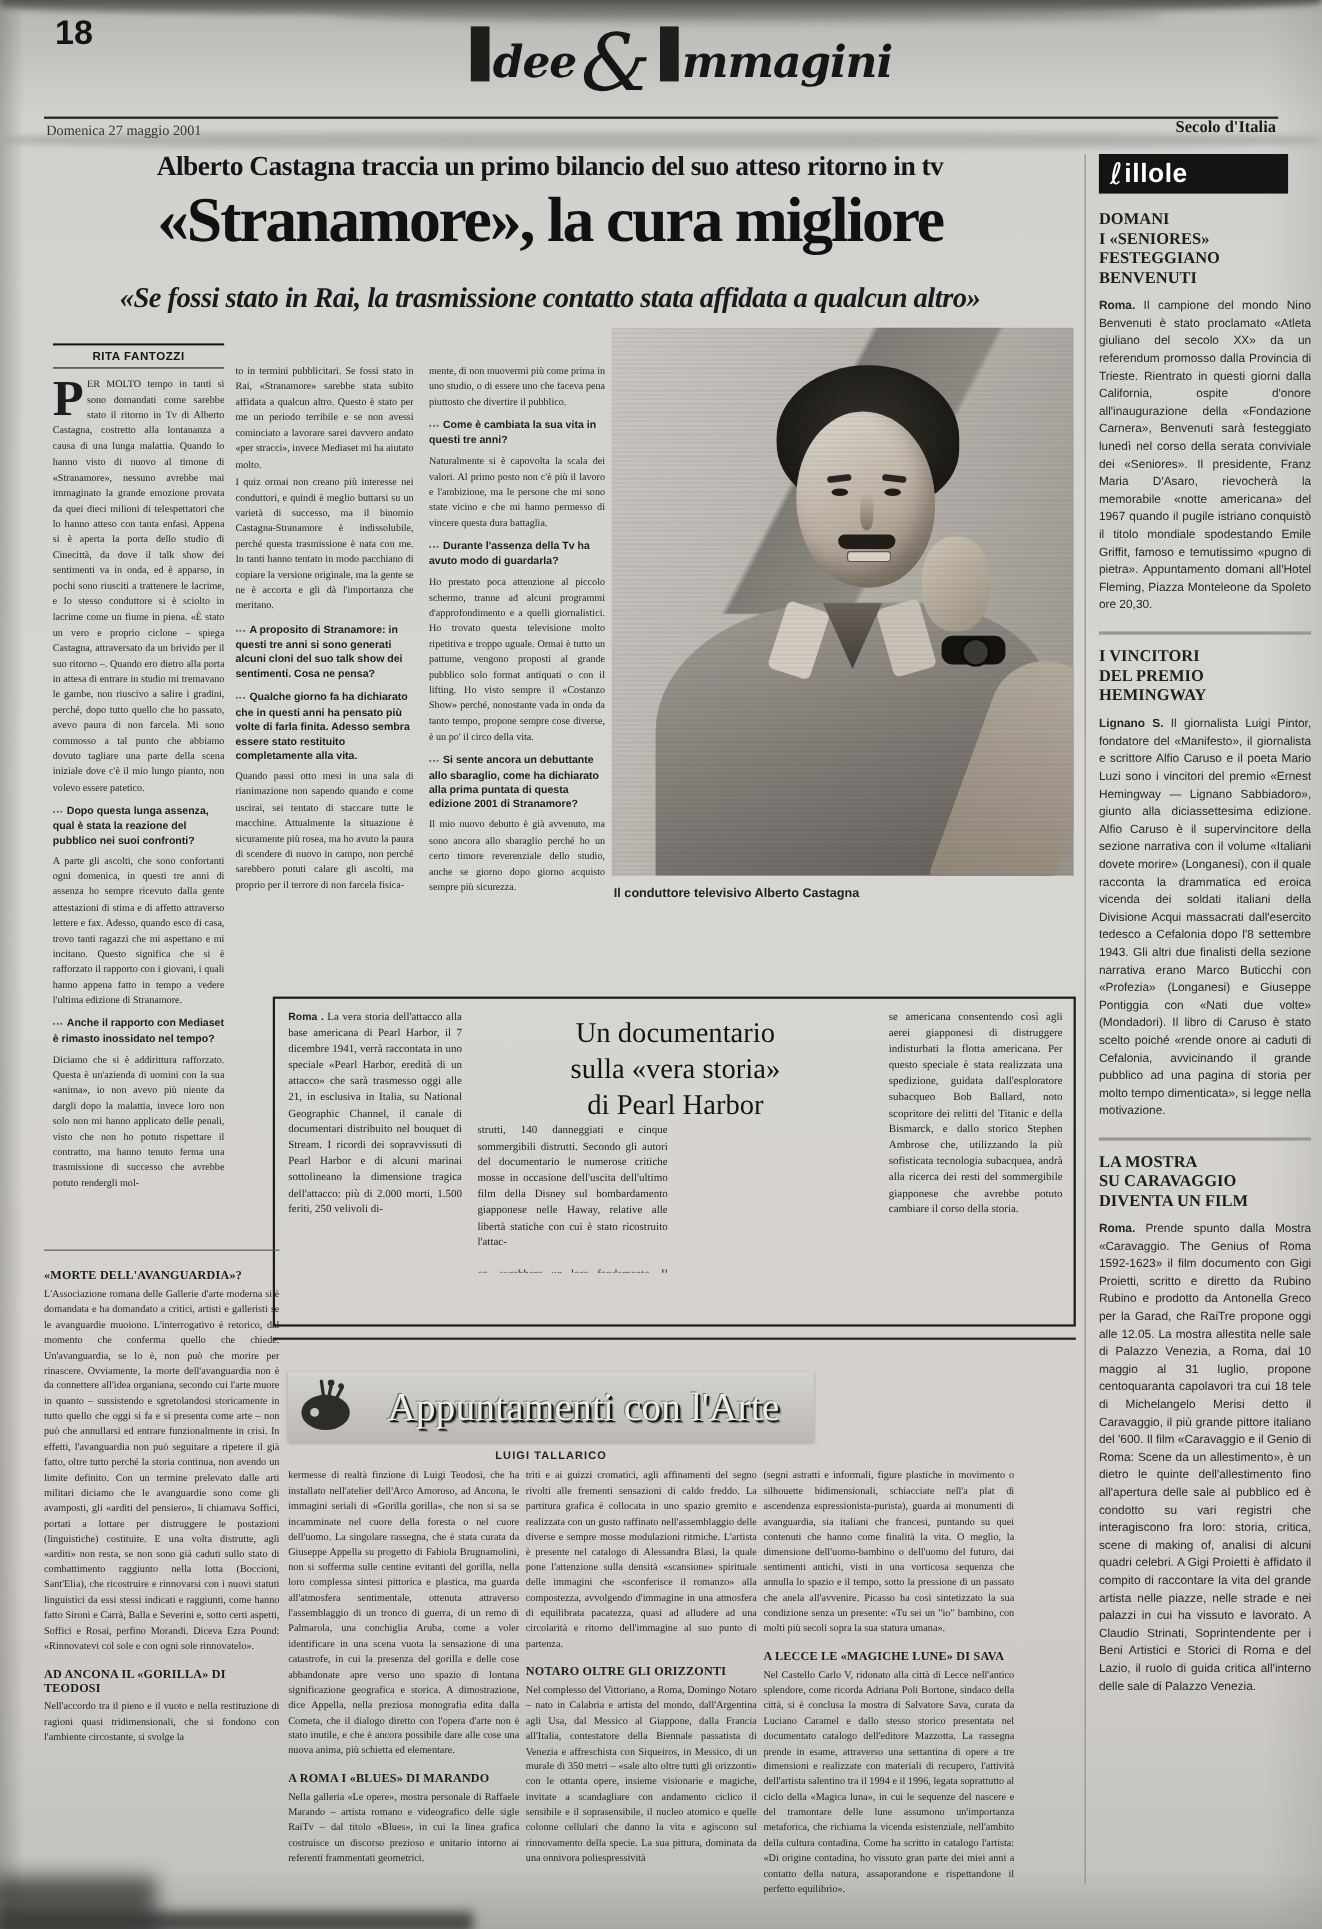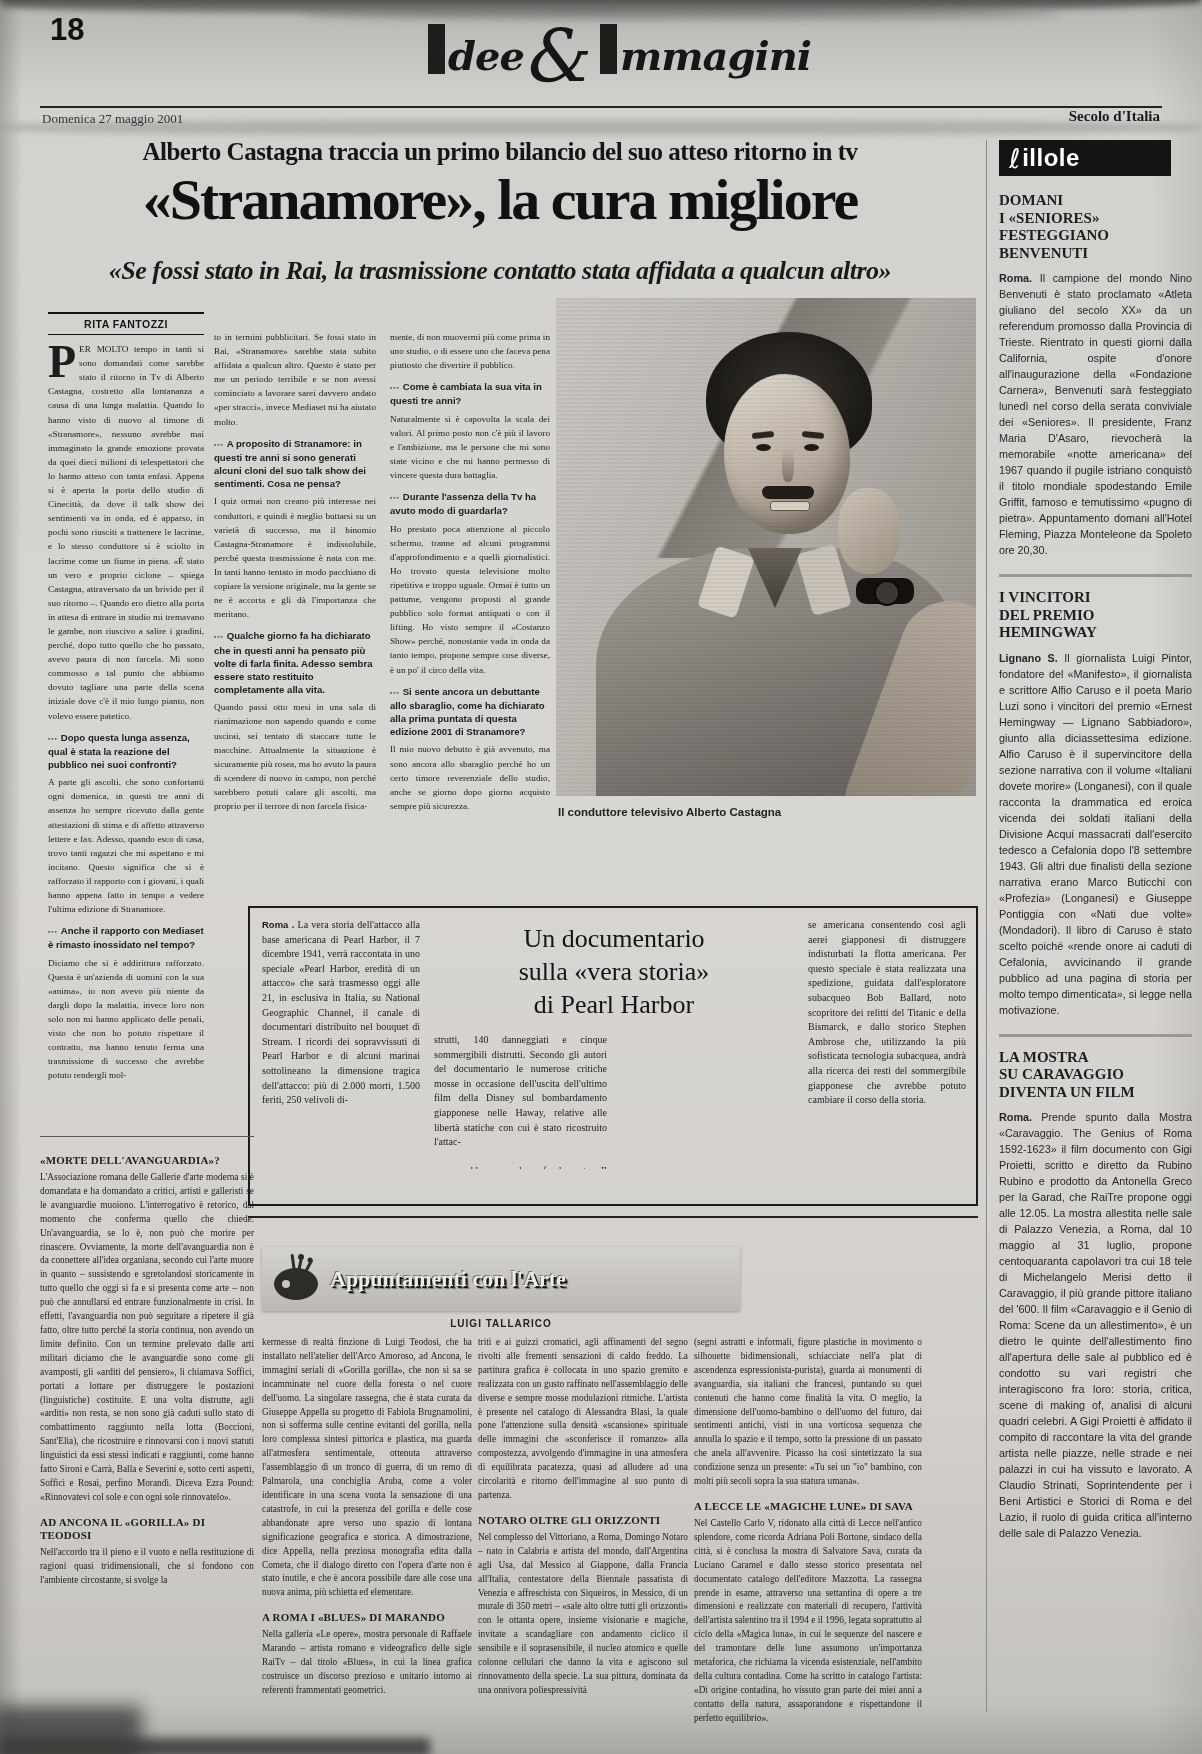--- a/index.html
+++ b/index.html
@@ -65,29 +65,29 @@
   .ph-watch{left:300px;top:280px;width:58px;height:26px;background:#14120f;border-radius:10px;}
   .ph-dial{left:318px;top:282px;width:22px;height:22px;background:#3c3a36;border-radius:50%;border:2px solid #0c0b09;}
   .photo-grain{position:absolute;left:556px;top:298px;width:420px;height:498px;pointer-events:none;
     background:repeating-linear-gradient(0deg,rgba(0,0,0,.04) 0 2px,transparent 2px 4px);}
   .caption{position:absolute;left:558px;top:806px;font-family:"Liberation Sans",sans-serif;font-weight:bold;font-size:11.5px;color:#222;}
   
   .pearl{position:absolute;left:248px;top:906px;width:730px;height:300px;border:2px solid #1b1b1b;box-sizing:border-box;
     padding:10px 12px;display:flex;gap:14px;overflow:hidden;}
   .pearl-col{width:158px;flex:0 0 auto;font-size:10px;line-height:14.6px;text-align:justify;overflow:hidden;}
   .pearl-mid{width:360px;flex:0 0 auto;}
-  .pearl-title{white-space:pre-line;text-align:center;font-size:26px;line-height:33px;font-weight:normal;margin:4px 0 12px;color:#141414;}
+  .pearl-title{white-space:pre-line;text-align:center;font-size:26px;line-height:33px;font-weight:normal;margin:4px 0 0;color:#141414;}
   .pearl-sub{display:flex;gap:14px;height:136px;overflow:hidden;flex-direction:column;}
   .pearl-sub .pearl-col{width:173px;}
   .pearl-lead{font-family:"Liberation Sans",sans-serif;font-weight:bold;font-size:9.5px;}
   
   .arte-rule{position:absolute;left:248px;top:1216px;width:730px;height:2px;background:#222;}
   .arte-head{position:absolute;left:262px;top:1247px;width:478px;height:64px;display:flex;align-items:center;
     background:linear-gradient(#d4d2ce,#bcb9b5);box-shadow:0 1px 3px rgba(0,0,0,.25);}
-  .arte-title{font-weight:bold;font-size:22px;letter-spacing:0;margin-left:2px;color:#ecebe7;
+  .arte-title{font-weight:normal;font-size:36px;letter-spacing:0;margin-left:24px;color:#ecebe7;
     text-shadow:2px 2px 0 #181818,3px 3px 1px rgba(0,0,0,.4),-1px -1px 0 #777;}
   .arte-author{position:absolute;left:262px;top:1318px;width:478px;text-align:center;
     font-family:"Liberation Sans",sans-serif;font-weight:bold;font-size:10px;letter-spacing:1px;color:#222;}
   .arte-col{position:absolute;overflow:hidden;font-size:9.3px;line-height:13.9px;text-align:justify;}
   .arte-a{left:40px;top:1136px;width:214px;height:614px;border-top:1px solid #555;padding-top:6px;}
   .arte-b{left:262px;top:1336px;width:210px;height:414px;}
   .arte-c{left:478px;top:1336px;width:210px;height:414px;}
   .arte-d{left:694px;top:1336px;width:228px;height:414px;}
   
   .sidebar{position:absolute;left:986px;top:140px;width:206px;height:1572px;border-left:1px solid #8a8a8a;
@@ -133,23 +133,23 @@
       <p class="blk t-a"><span>A parte gli ascolti, che sono confortanti ogni domenica, in questi tre anni di assenza ho sempre ricevuto dalla gente attestazioni di stima e di affetto attraverso lettere e fax. Adesso, quando esco di casa, trovo tanti ragazzi che mi aspettano e mi incitano. Questo significa che si è rafforzato il rapporto con i giovani, i quali hanno appena fatto in tempo a vedere l'ultima edizione di Stranamore.</span></p>
 
       <p class="blk t-q"><span>Anche il rapporto con Mediaset è rimasto inossidato nel tempo?</span></p>
 
       <p class="blk t-a"><span>Diciamo che si è addirittura rafforzato. Questa è un'azienda di uomini con la sua «anima», io non avevo più niente da dargli dopo la malattia, invece loro non solo non mi hanno applicato delle penali, visto che non ho potuto rispettare il contratto, ma hanno tenuto ferma una trasmissione di successo che avrebbe potuto rendergli mol-</span></p>
     </div>
   <div class="col col2">
 
       <p class="blk t-a"><span>to in termini pubblicitari. Se fossi stato in Rai, «Stranamore» sarebbe stata subito affidata a qualcun altro. Questo è stato per me un periodo terribile e se non avessi cominciato a lavorare sarei davvero andato «per stracci», invece Mediaset mi ha aiutato molto.</span></p>
 
+      <p class="blk t-a"><span>I quiz ormai non creano più interesse nei conduttori, e quindi è meglio buttarsi su un varietà di successo, ma il binomio Castagna-Stranamore è indissolubile, perché questa trasmissione è nata con me. In tanti hanno tentato in modo pacchiano di copiare la versione originale, ma la gente se ne è accorta e gli dà l'importanza che meritano.</span></p>
+
       <p class="blk t-q"><span>A proposito di Stranamore: in questi tre anni si sono generati alcuni cloni del suo talk show dei sentimenti. Cosa ne pensa?</span></p>
-
-      <p class="blk t-a"><span>I quiz ormai non creano più interesse nei conduttori, e quindi è meglio buttarsi su un varietà di successo, ma il binomio Castagna-Stranamore è indissolubile, perché questa trasmissione è nata con me. In tanti hanno tentato in modo pacchiano di copiare la versione originale, ma la gente se ne è accorta e gli dà l'importanza che meritano.</span></p>
 
       <p class="blk t-q"><span>Qualche giorno fa ha dichiarato che in questi anni ha pensato più volte di farla finita. Adesso sembra essere stato restituito completamente alla vita.</span></p>
 
       <p class="blk t-a"><span>Quando passi otto mesi in una sala di rianimazione non sapendo quando e come uscirai, sei tentato di staccare tutte le macchine. Attualmente la situazione è sicuramente più rosea, ma ho avuto la paura di scendere di nuovo in campo, non perché sarebbero potuti calare gli ascolti, ma proprio per il terrore di non farcela fisica-</span></p>
     </div>
   <div class="col col3">
 
       <p class="blk t-a"><span>mente, di non muovermi più come prima in uno studio, o di essere uno che faceva pena piuttosto che divertire il pubblico.</span></p>
 
       <p class="blk t-q"><span>Come è cambiata la sua vita in questi tre anni?</span></p>

